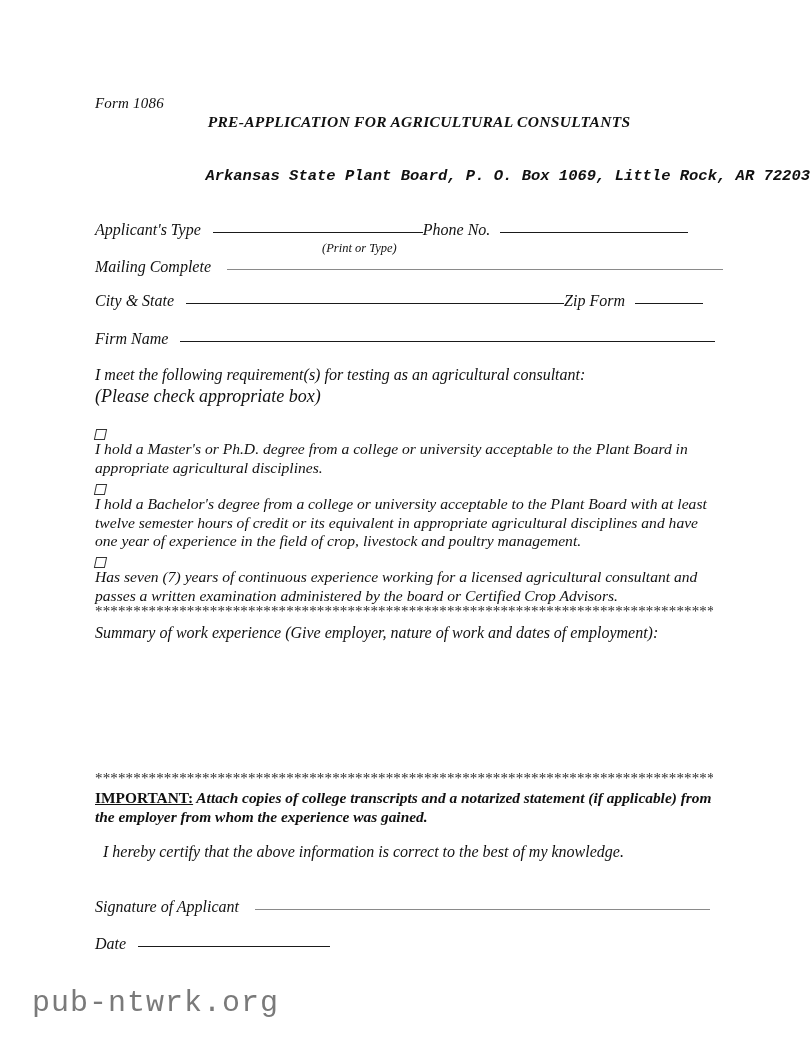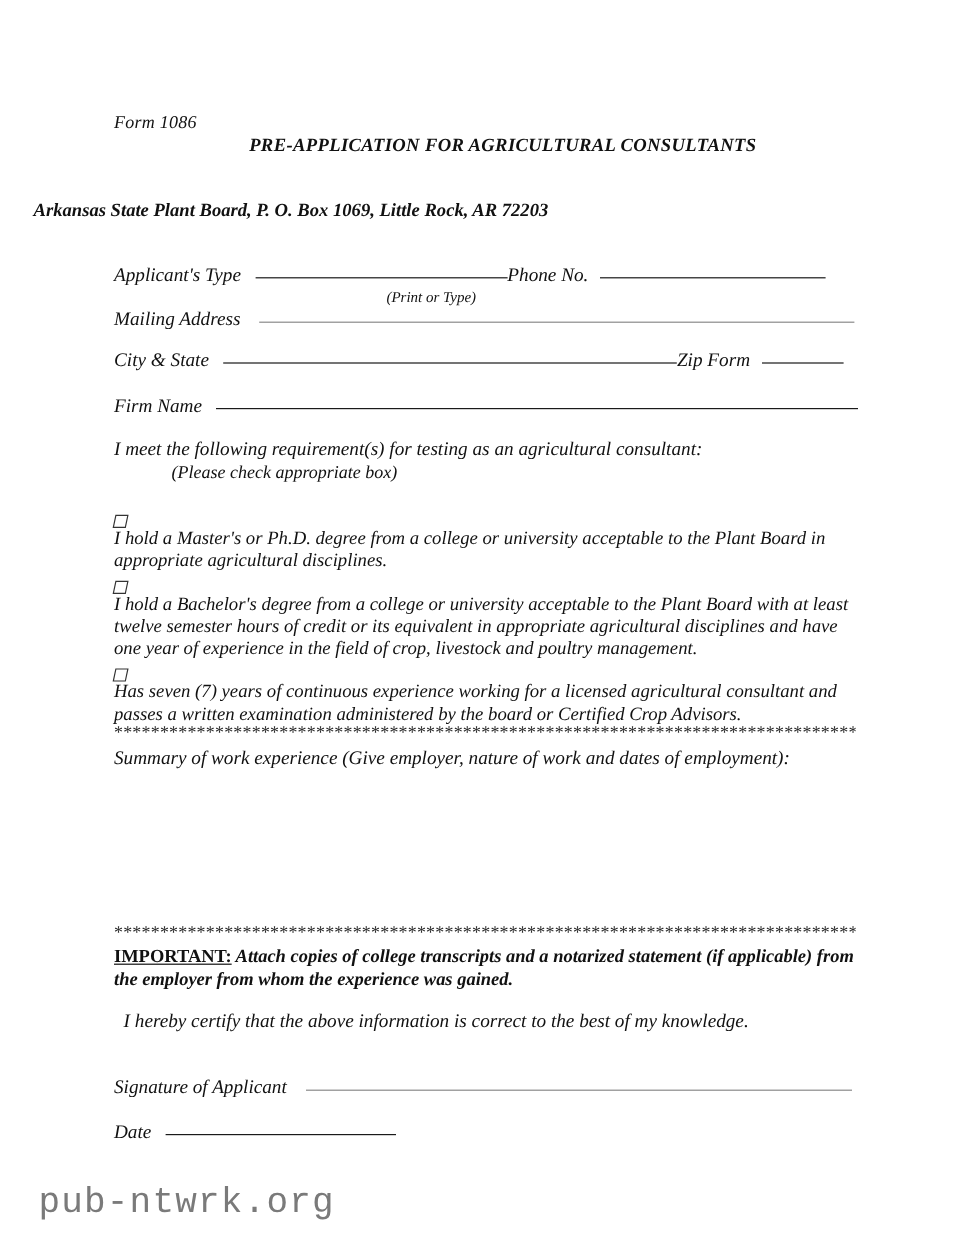--- a/index.html
+++ b/index.html
@@ -51,25 +51,26 @@
     text-align: center;
     font-style: italic;
     font-size: 16px;
     padding-left: 28px;
   }
   .instructions-line2 {
     position: absolute;
     left: 0;
     right: 0;
     top: 167px;
-    text-align: left;
+    text-align: right;
     font-style: italic;
     font-weight: bold;
     font-size: 15.5px;
     padding-left: 28px;
+    font-family: Liberation Mono, monospace;
   }
 
   
   .field-row {
     position: absolute;
     display: flex;
     align-items: baseline;
     font-style: italic;
     font-size: 16px;
     white-space: nowrap;
@@ -101,22 +102,21 @@
     left: 95px;
     top: 366px;
     font-style: italic;
     font-size: 16px;
   }
   .req-sub {
     position: absolute;
     left: 95px;
     top: 386px;
     font-style: italic;
-    font-size: 15px;
-    margin-left: 48px;
+    font-size: 18px;
   }
 
   .req-item {
     position: absolute;
     left: 95px;
     width: 620px;
     display: flex;
     align-items: flex-start;
     flex-direction: column;
   }
@@ -211,21 +211,21 @@
 
   <div class="field-row" style="left:95px; top:221px;">
     <span class="field-label">Applicant's Type</span>
     <span class="rule" style="width:210px; margin-left:12px;"></span>
     <span class="field-label" style="margin-left:0px;">Phone No.</span>
     <span class="rule" style="width:188px; margin-left:10px;"></span>
   </div>
   <div class="print-or-type">(Print or Type)</div>
 
   <div class="field-row" style="left:95px; top:258px;">
-    <span class="field-label">Mailing Address</span>
+    <span class="field-label">Mailing Complete</span>
     <span class="rule rule-light" style="width:496px; margin-left:16px;"></span>
   </div>
 
   <div class="field-row" style="left:95px; top:292px;">
     <span class="field-label">City &amp; State</span>
     <span class="rule" style="width:378px; margin-left:12px;"></span>
     <span class="field-label">Zip Form</span>
     <span class="rule" style="width:68px; margin-left:10px;"></span>
   </div>
 

